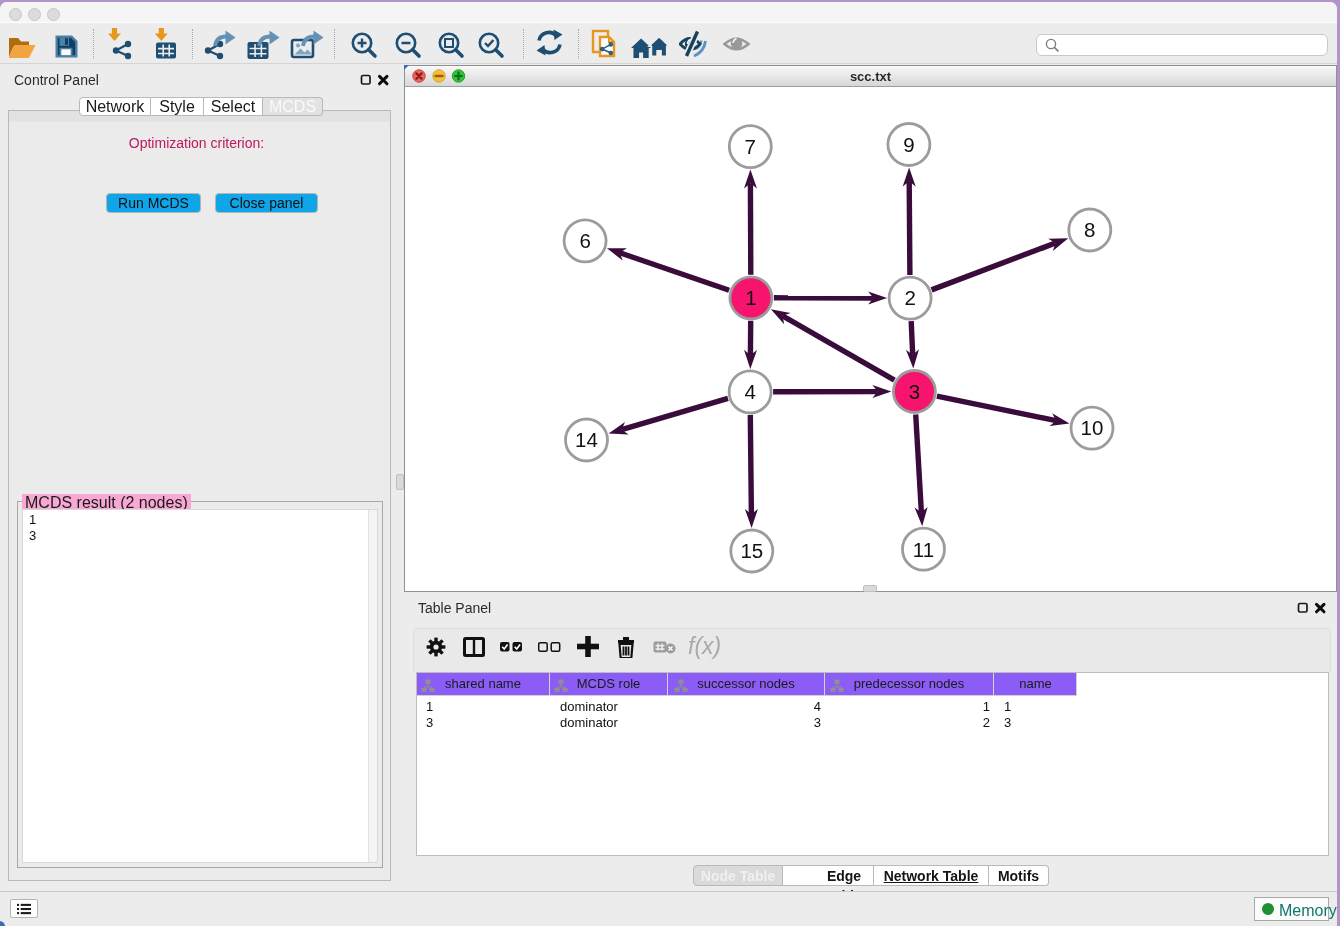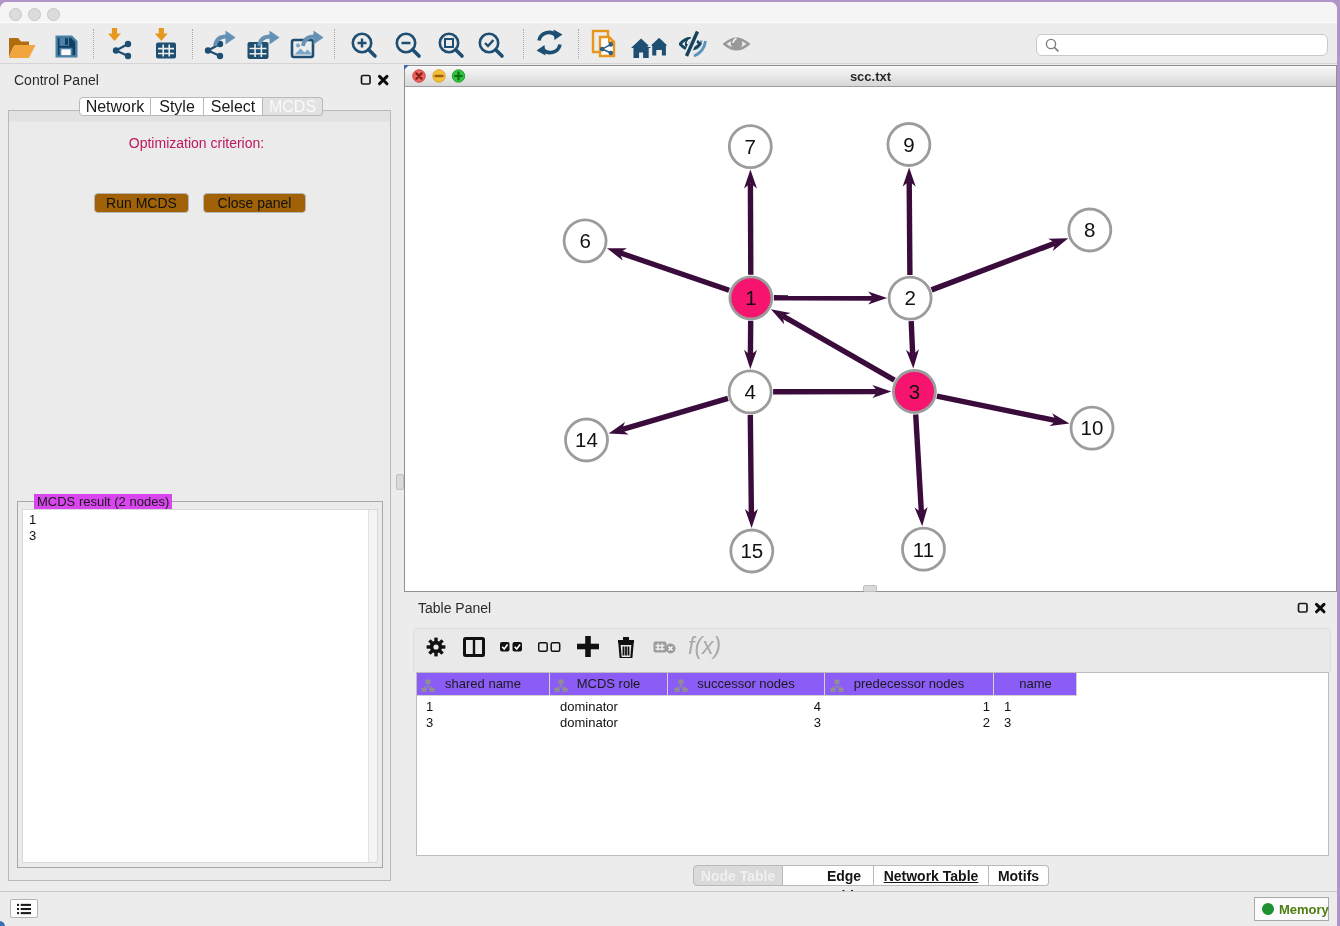--- a/index.html
+++ b/index.html
@@ -12,23 +12,23 @@
 #toolbar { position:absolute; left:0; top:22px; right:0; height:40px; background:#ececec; border-bottom:1px solid #d4d4d4; }
 .tbsep { position:absolute; top:5px; height:30px; width:0; border-left:1px dotted #a9a9a9; }
 #searchbox { position:absolute; left:1036px; top:10px; width:292px; height:22px; background:#fff; border:1px solid #c9c9c9; border-radius:6px; }
 #cp-title { position:absolute; left:14px; top:70px; font-size:14px; color:#2b2b2b; }
 #cp-box { position:absolute; left:8px; top:108px; width:383px; height:771px; border:1px solid #b9b9b9; background:#ebebeb; }
 #cp-box-top { position:absolute; left:0; top:0; width:100%; height:11px; background:#e2e2e2; border-bottom:1px solid #e6e6e6;}
 #tabs { position:absolute; left:79px; top:95px; width:244px; height:19px; }
 .tab { position:absolute; top:0; height:19px; background:#fff; border:1px solid #b9b9b9; font-size:16px; color:#1a1a1a; text-align:center; line-height:17px; }
 #opt-label { position:absolute; left:0; width:393px; top:133px; text-align:center; font-size:14px; color:#be185d; }
 #opt-select { position:absolute; left:45px; top:157px; width:310px; height:19px; background:#fff; border:1px solid #b0b0b0; border-radius:5px; font-size:14px; color:#111; line-height:17px; padding-left:13px; }
-.btn { position:absolute; height:20px; background:#a16207; border:1px solid #b5b5b5; border-radius:4px; font-size:14px; color:#111; text-align:center; line-height:18px; }
+.btn { position:absolute; height:20px; background:#0ea5e9; border:1px solid #b5b5b5; border-radius:4px; font-size:14px; color:#111; text-align:center; line-height:18px;margin-left:12px; }
 #fieldset { position:absolute; left:17px; top:499px; width:366px; height:367px; border:1px solid #a8a8a8; }
-#fs-legend { position:absolute; left:16px; top:-8px; background:#d946ef; padding:0 3px; font-size:13px; color:#1a1a1a; }
+#fs-legend { position:absolute; left:4px; top:-8px; background:#f9a8d4; padding:0 3px; font-size:16px; color:#1a1a1a; }
 #fs-white { position:absolute; left:4px; top:7px; right:4px; bottom:4px; background:#fff; border:1px solid #d9d9d9; font-size:13px; color:#111; padding:2px 0 0 6px; line-height:16px; }
 #fs-scroll { position:absolute; right:0px; top:0px; width:9px; height:100%; background:#f4f4f4; border-left:1px solid #e2e2e2; }
 #netwin { position:absolute; left:404px; top:63px; width:933px; height:527px; border:1px solid #909090; background:#fff; }
 #nettitle { position:absolute; left:0; top:0; right:0; height:21px; background:linear-gradient(#f9f9f9,#d7d7d7); border-bottom:1px solid #9e9e9e; }
 #nettitle-text { position:absolute; left:0; right:0; top:3px; text-align:center; font-size:13px; font-weight:bold; color:#2a2a2a; }
 #canvas { position:absolute; left:0; top:22px; right:0; bottom:0; background:#fff; }
 #tp-title { position:absolute; left:418px; top:598px; font-size:14px; color:#2b2b2b; }
 #tp-toolbar { position:absolute; left:413px; top:626px; width:918px; height:44px; background:#e9e9e9; border:1px solid #dedede; border-bottom:none; border-radius:4px 4px 0 0; }
 #tbl { position:absolute; left:416px; top:670px; width:913px; height:184px; background:#fff; border:1px solid #bdbdbd; }
 #tbl-head { position:absolute; left:0; top:0; width:660px; height:23px; background:#8b5cf6; border-bottom:1px solid #d0d0d0; border-right:1px solid #d0d0d0; }
@@ -407,15 +407,15 @@
         <rect x="0" y="0.5" width="2.2" height="2.2"></rect>
         <rect x="0" y="4.9" width="2.2" height="2.2"></rect>
         <rect x="0" y="9.3" width="2.2" height="2.2"></rect>
 <rect x="4" y="0.5" width="11" height="2.2"></rect>
         <rect x="4" y="4.9" width="11" height="2.2"></rect>
         <rect x="4" y="9.3" width="11" height="2.2"></rect>
       </g>
     </svg>
 <div class="abs" style="left:1254px;top:895px;width:75px;height:24px;background:#fbfbfb;border:1px solid #a9a9a9;"></div>
 <div class="abs" style="left:1262px;top:901px;width:12px;height:12px;border-radius:50%;background:#1f9032;"></div>
-<div class="abs" style="left:1279px;top:900px;font-size:13px;color:#4d7c0f;font-weight:bold;">Memory</div>
+<div class="abs" style="left:1279px;top:900px;font-size:16px;color:#0f766e;">Memory</div>
 
 </div>
 
 </body></html>

